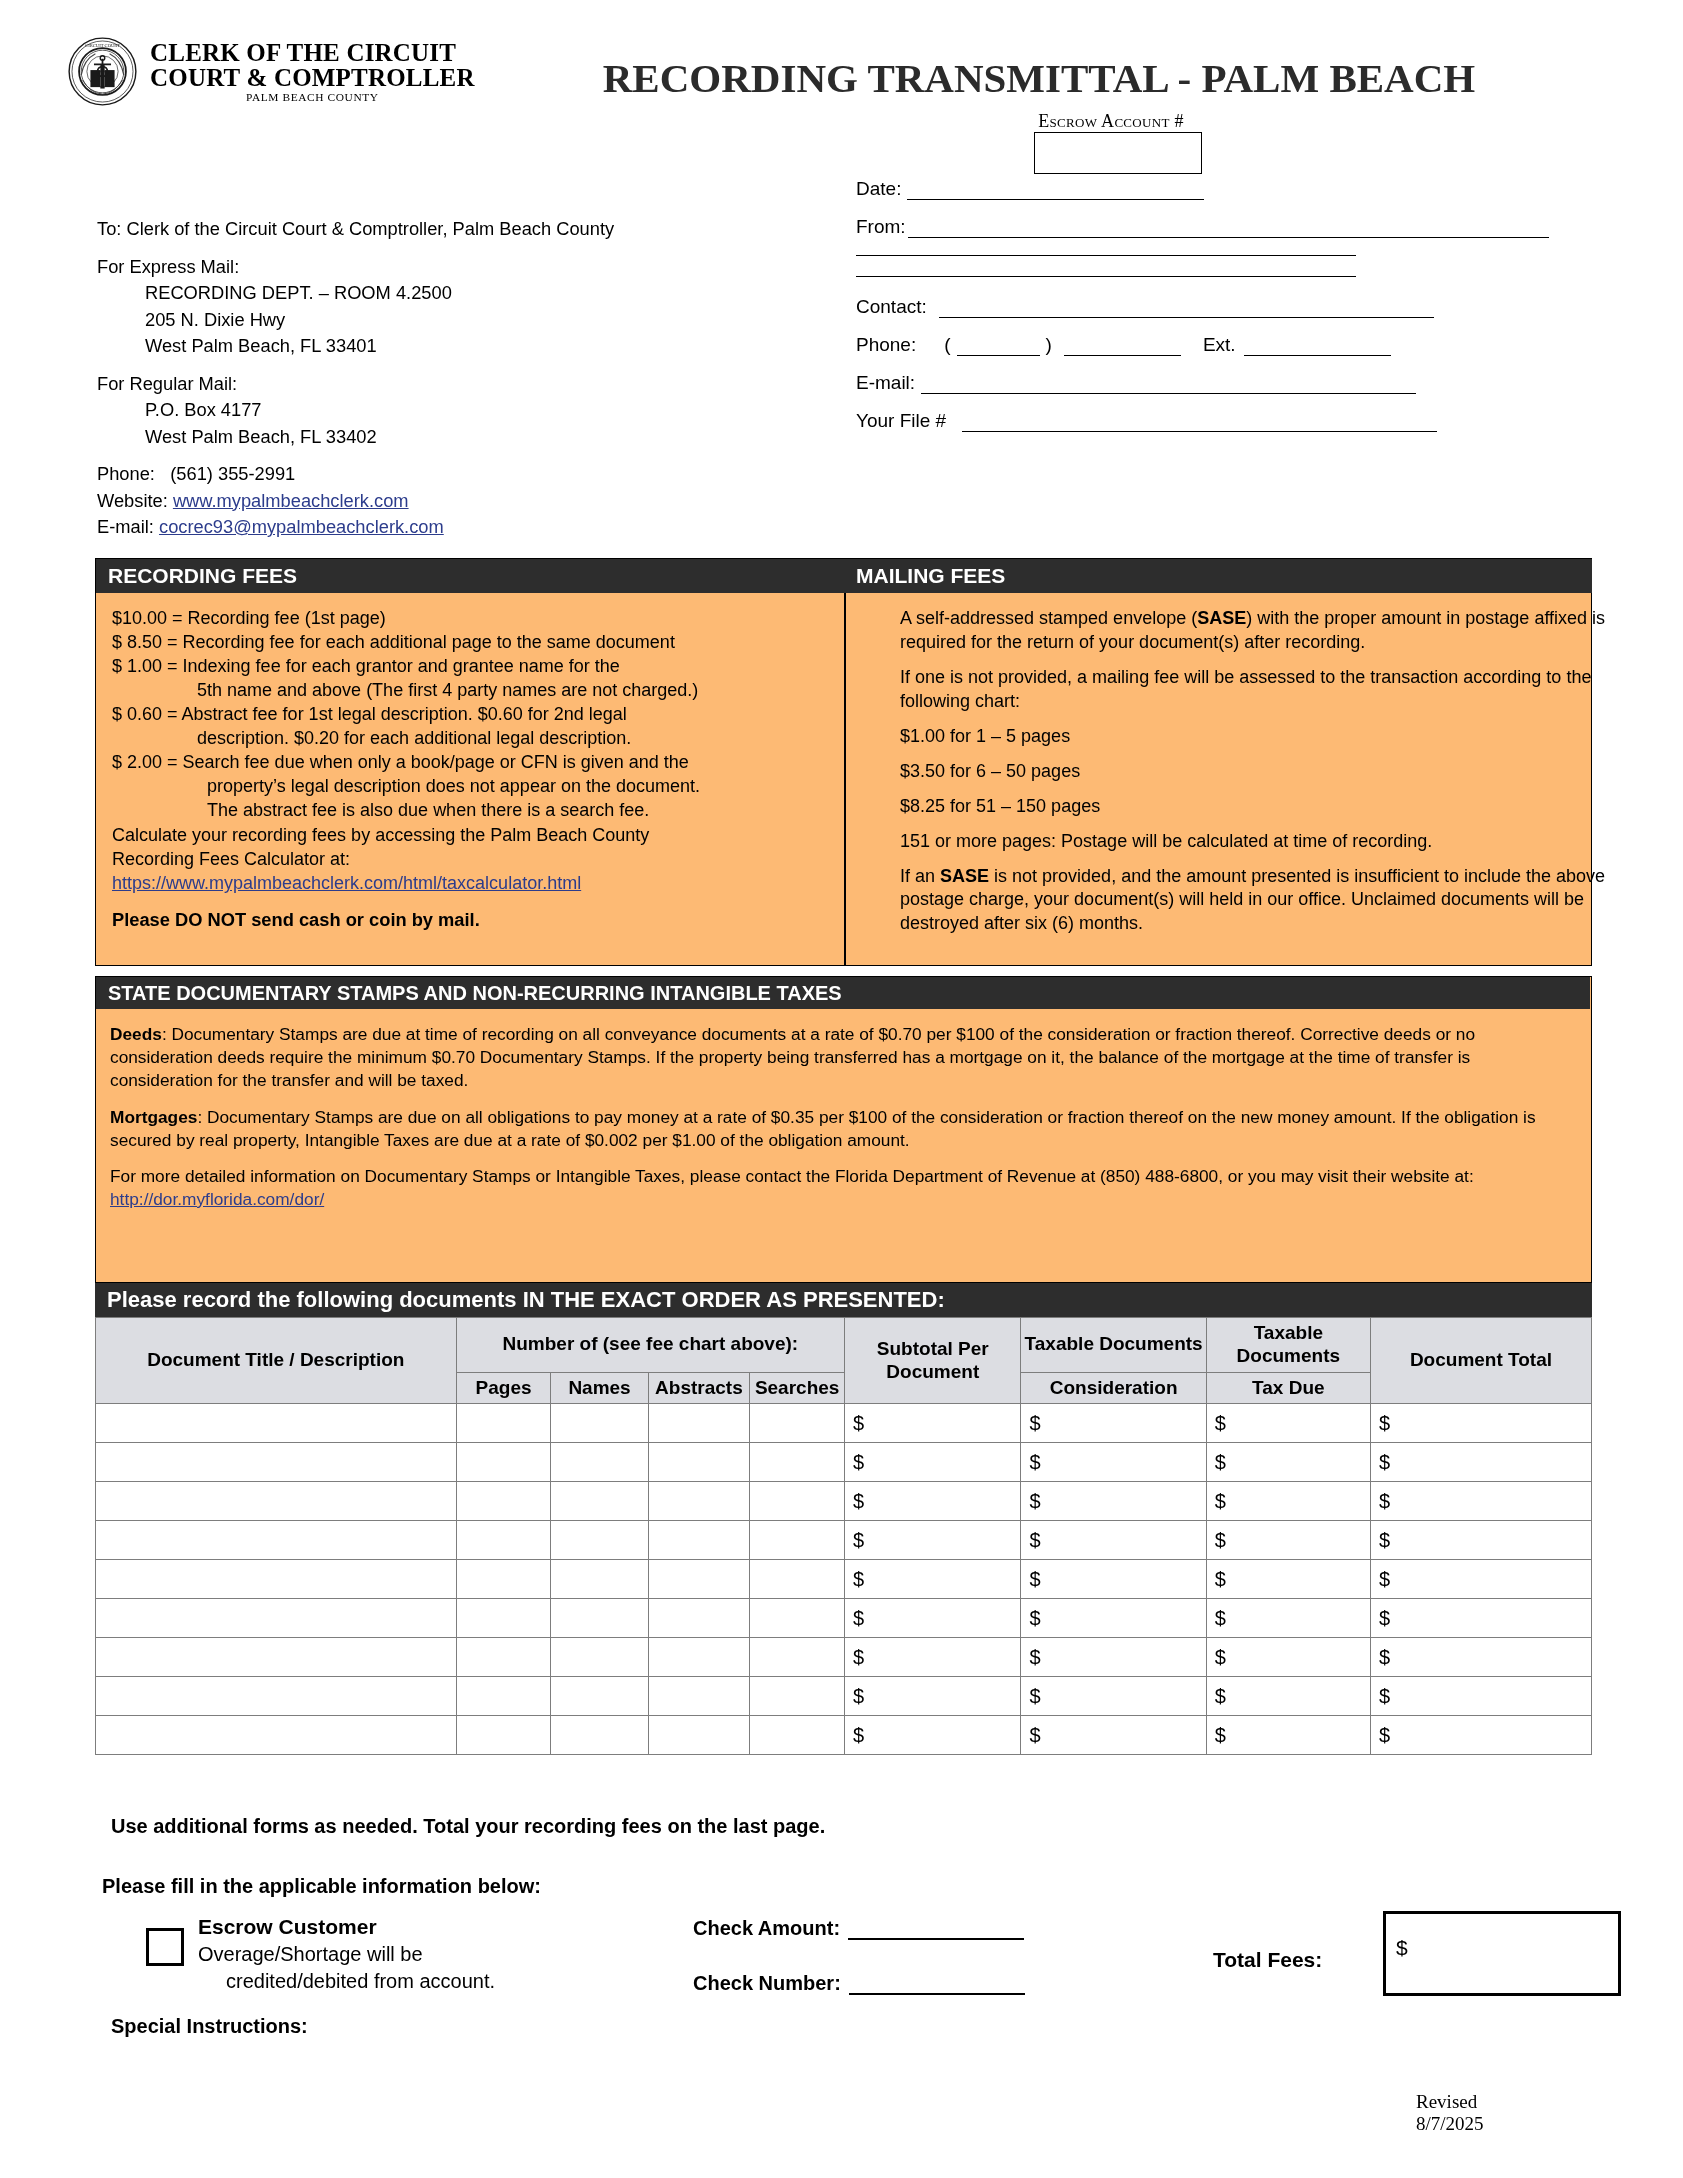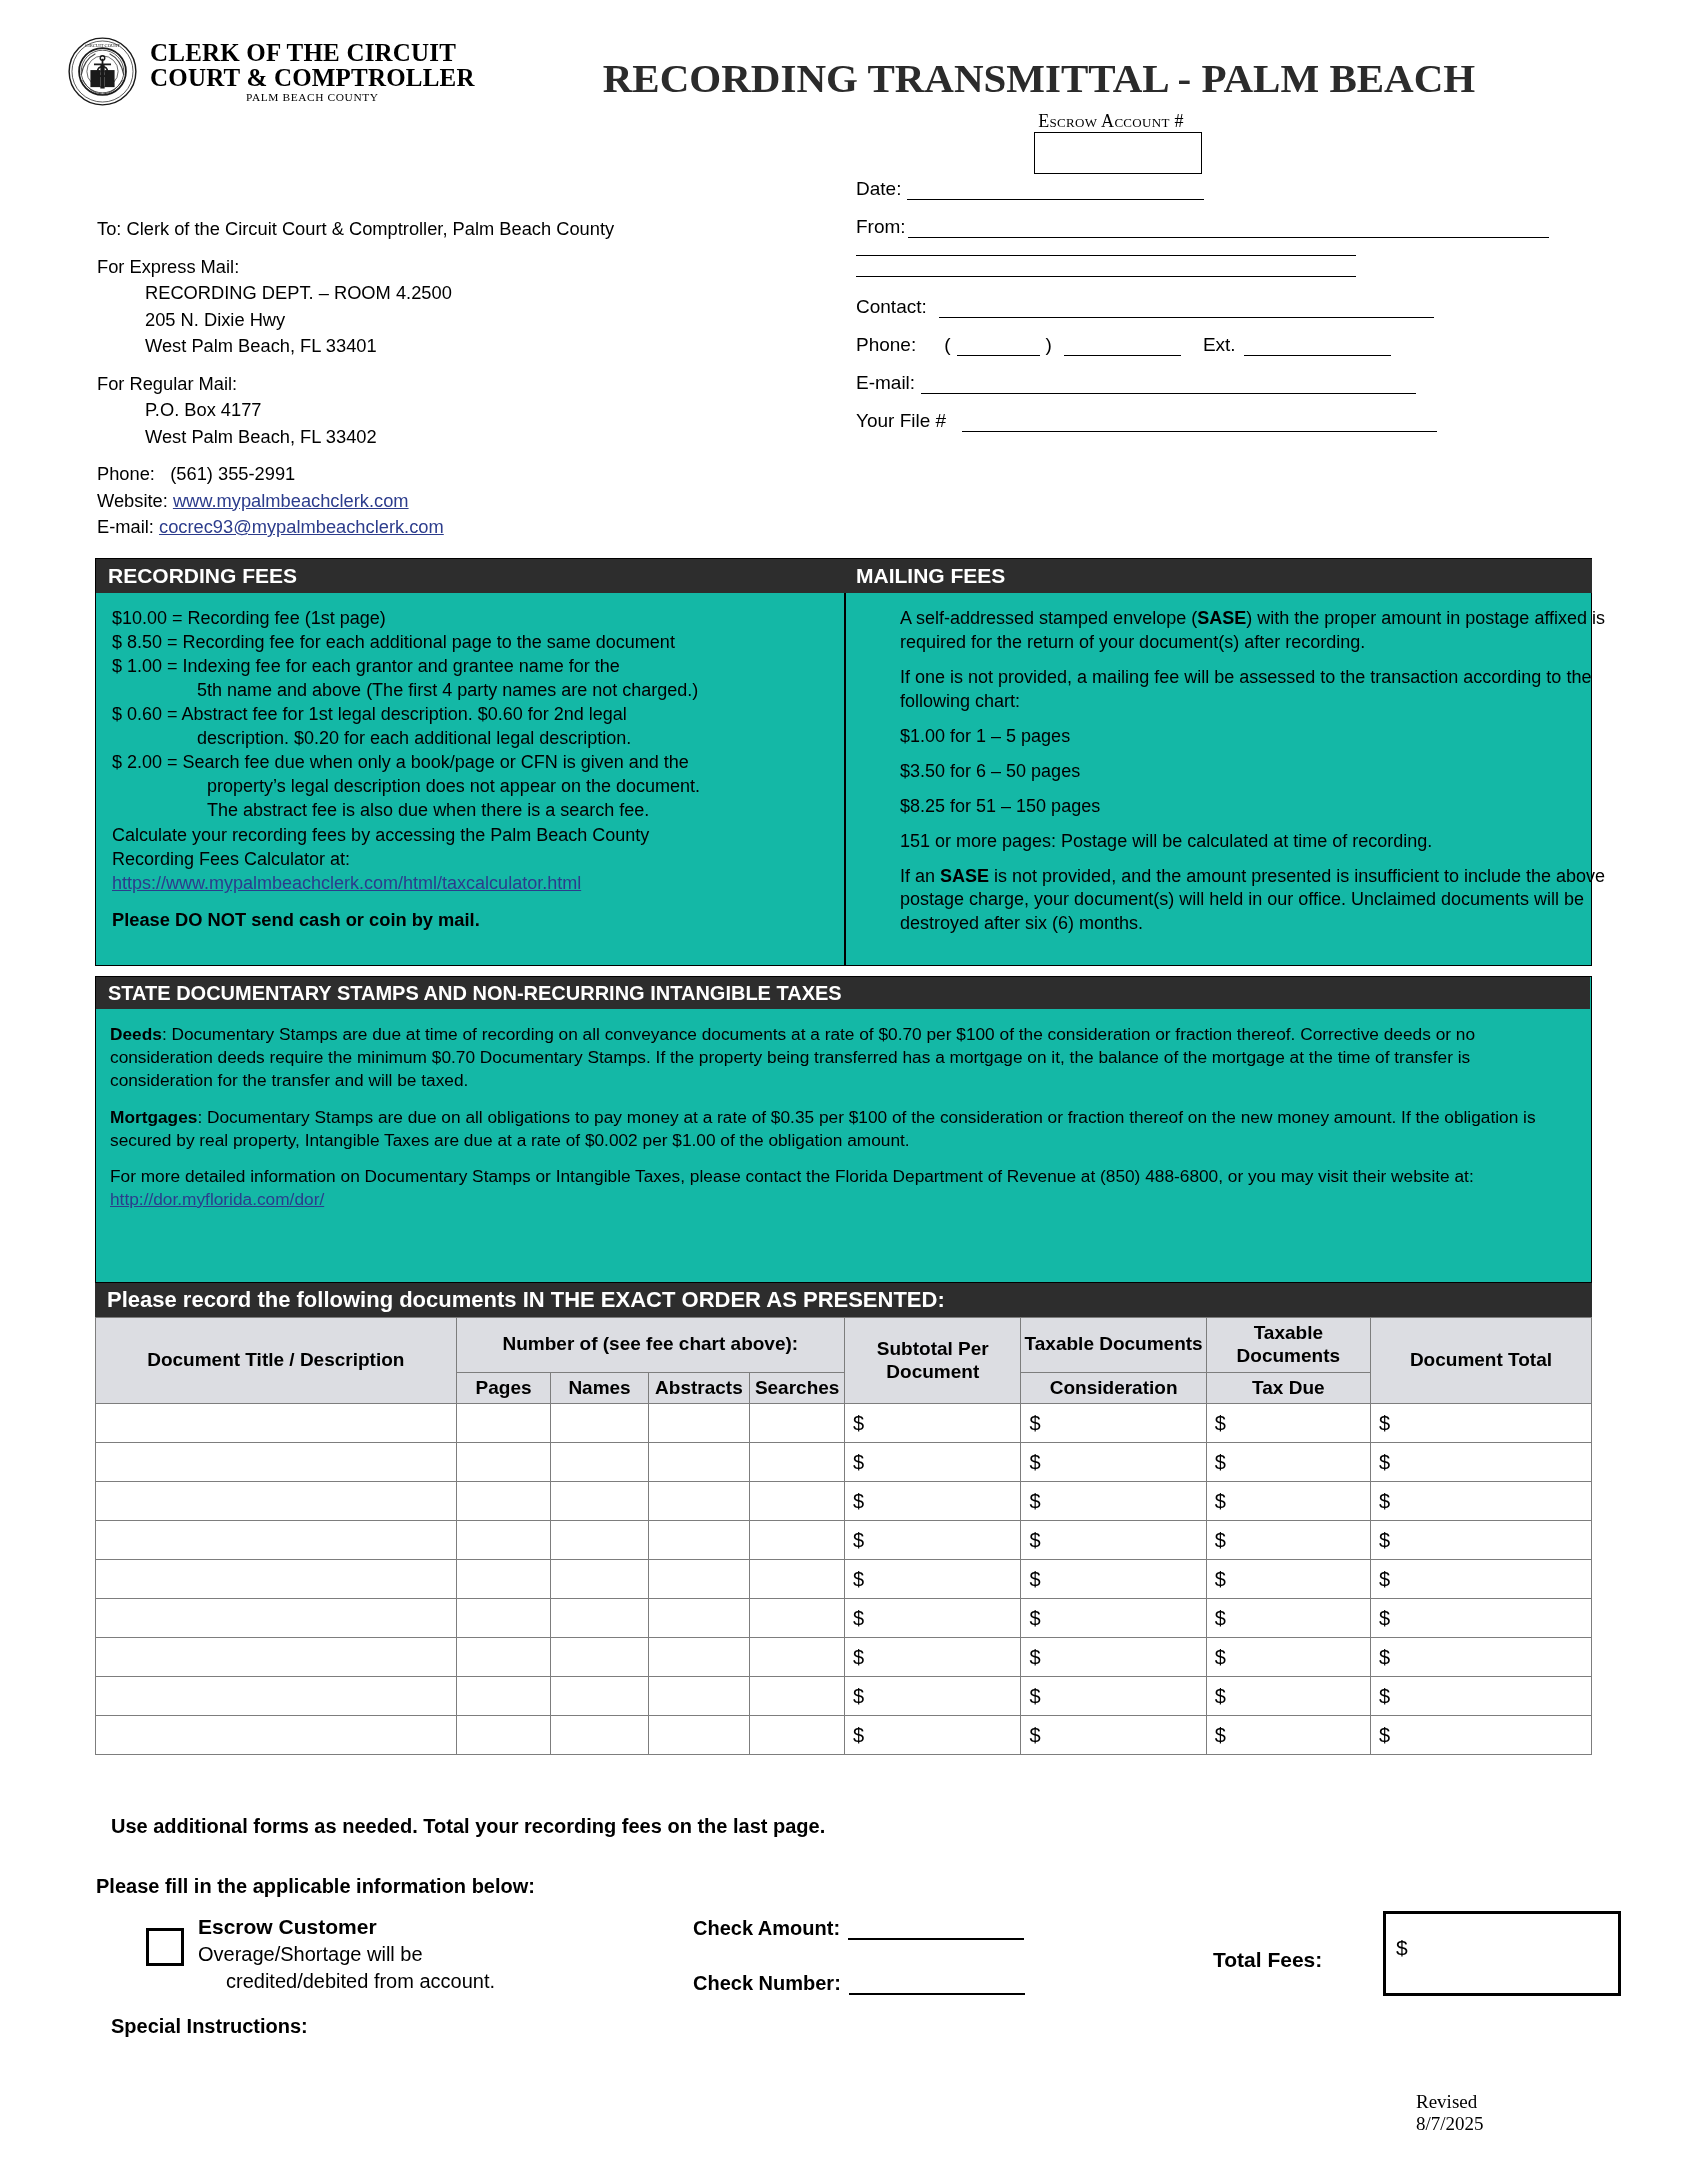--- a/index.html
+++ b/index.html
@@ -36,21 +36,21 @@
   .r-contact{width:495px;margin-left:12px;}
   .r-email{width:495px;margin-left:6px;}
   .r-file{width:475px;margin-left:16px;}
   .ph-paren{margin:0 6px 0 28px;}
   .r-ph1{width:83px;}
   .r-ph2{width:117px;margin-left:6px;}
   .r-ext{width:147px;margin-left:8px;}
   .lineonly{margin-bottom:19px;}
 
   
-  .secbox{position:absolute;box-sizing:border-box;border:1.5px solid #000;background:#14b8a6;}
+  .secbox{position:absolute;box-sizing:border-box;border:1.5px solid #000;background:#fdba74;}
   .bar{background:#2d2d2d;color:#fff;font-weight:bold;box-sizing:border-box;display:flex;align-items:center;}
   .bar span{padding-left:12px;}
 
   #fees-outer{left:95px;top:558px;width:1497px;height:408px;}
   #bar-rec{position:absolute;left:0;top:0;width:748px;height:34px;font-size:21px;}
   #bar-mail{position:absolute;left:748px;top:0;width:748px;height:34px;font-size:21px;}
   .vsplit{position:absolute;left:748px;top:34px;width:1.5px;height:373px;background:#000;}
   #rec-body{position:absolute;left:4px;top:34px;width:746px;height:372px;padding:14px 12px 0 12px;box-sizing:border-box;font-size:18px;line-height:1.33;}
   #mail-body{position:absolute;left:794px;top:34px;width:744px;height:372px;padding:14px 10px 0 10px;box-sizing:border-box;font-size:18px;line-height:1.33;}
   #mail-body p{margin:0 0 11px 0;}
@@ -71,21 +71,21 @@
   table.doc{position:absolute;left:95px;top:1317px;width:1497px;border-collapse:collapse;table-layout:fixed;}
   table.doc th,table.doc td{border:1.4px solid #7d7d7d;padding:0;}
   table.doc thead th{background:#dcdde2;text-align:center;font-weight:bold;font-size:19px;line-height:1.2;padding:4px 2px;}
   table.doc tbody td{height:38px;background:#fff;}
   table.doc tbody td.money{padding-left:8px;font-size:20px;vertical-align:middle;}
   .c1{width:323px;} .c2{width:85px;} .c3{width:87px;} .c4{width:91px;} .c5{width:85px;}
   .c6{width:158px;} .c7{width:166px;} .c8{width:147px;} .c9{width:198px;}
 
   
   .usenote{position:absolute;left:111px;top:1815px;font-size:20px;font-weight:bold;}
-  .fillnote{position:absolute;left:96px;top:1875px;font-size:20px;font-weight:bold;}
+  .fillnote{position:absolute;left:102px;top:1875px;font-size:20px;font-weight:bold;}
   .checkbox{position:absolute;left:146px;top:1928px;width:38px;height:38px;border:3px solid #000;background:#fff;box-sizing:border-box;}
   .escrow-cust{position:absolute;left:198px;top:1913px;font-size:20px;line-height:1.35;}
   .escrow-cust .ttl{font-weight:bold;font-size:21px;}
   .escrow-cust .sub2{padding-left:28px;}
   .checks{position:absolute;left:693px;top:1917px;font-size:20px;}
   .checks .crow{display:flex;align-items:flex-end;margin-bottom:32px;white-space:nowrap;}
   .checks .crow b{font-weight:bold;}
   .r-check{width:176px;margin-left:8px;border-bottom:2.4px solid #000;height:1px;}
   .totalfees{position:absolute;left:1213px;top:1948px;font-size:21px;font-weight:bold;}
   .totalbox{position:absolute;left:1383px;top:1911px;width:238px;height:85px;border:3.5px solid #000;box-sizing:border-box;background:#fff;}

